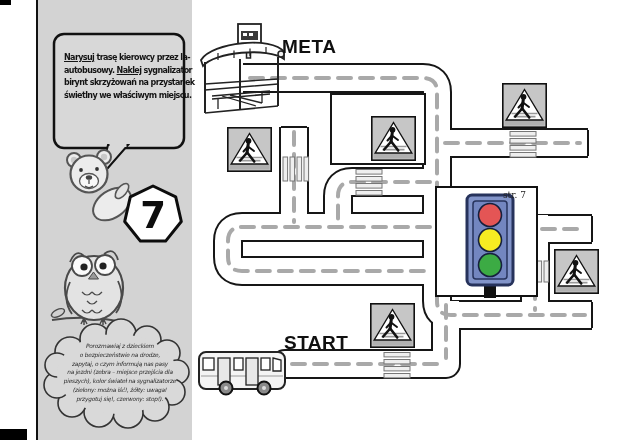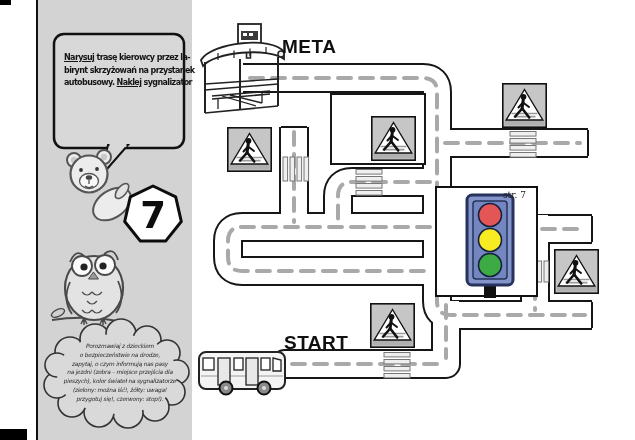--- a/index.html
+++ b/index.html
@@ -226,22 +226,23 @@
       <circle cx="99" cy="412" r="15"></circle>
         <circle cx="72" cy="403" r="14"></circle>
         <circle cx="57" cy="385" r="13"></circle>
       <circle cx="57" cy="365" r="12"></circle>
       <ellipse cx="117" cy="374" rx="60" ry="40" stroke="none"></ellipse>
     </g>
   </svg>
 
   <div class="overlay bubble-text">
     <div class="bubble-line"><span class="u">Narysuj</span><span> trasę kierowcy przez la-</span></div>
+    <div class="bubble-line"><span>autobusowy. </span><span class="u">Naklej</span><span> sygnalizator</span></div>
     <div class="bubble-line">birynt skrzyżowań na przystanek</div>
-    <div class="bubble-line"><span>autobusowy. </span><span class="u">Naklej</span><span> sygnalizator</span></div>
+    <div class="bubble-line">świetlny we właściwym miejscu.</div>
   </div>
 
   <div class="overlay badge-number">7</div>
 
   <div class="overlay cloud-text">
     <div>Porozmawiaj z dzieckiem</div>
     <div>o bezpieczeństwie na drodze,</div>
     <div>zapytaj, o czym informują nas pasy</div>
     <div>na jezdni (zebra – miejsce przejścia dla</div>
     <div>pieszych), kolor świateł na sygnalizatorze</div>

